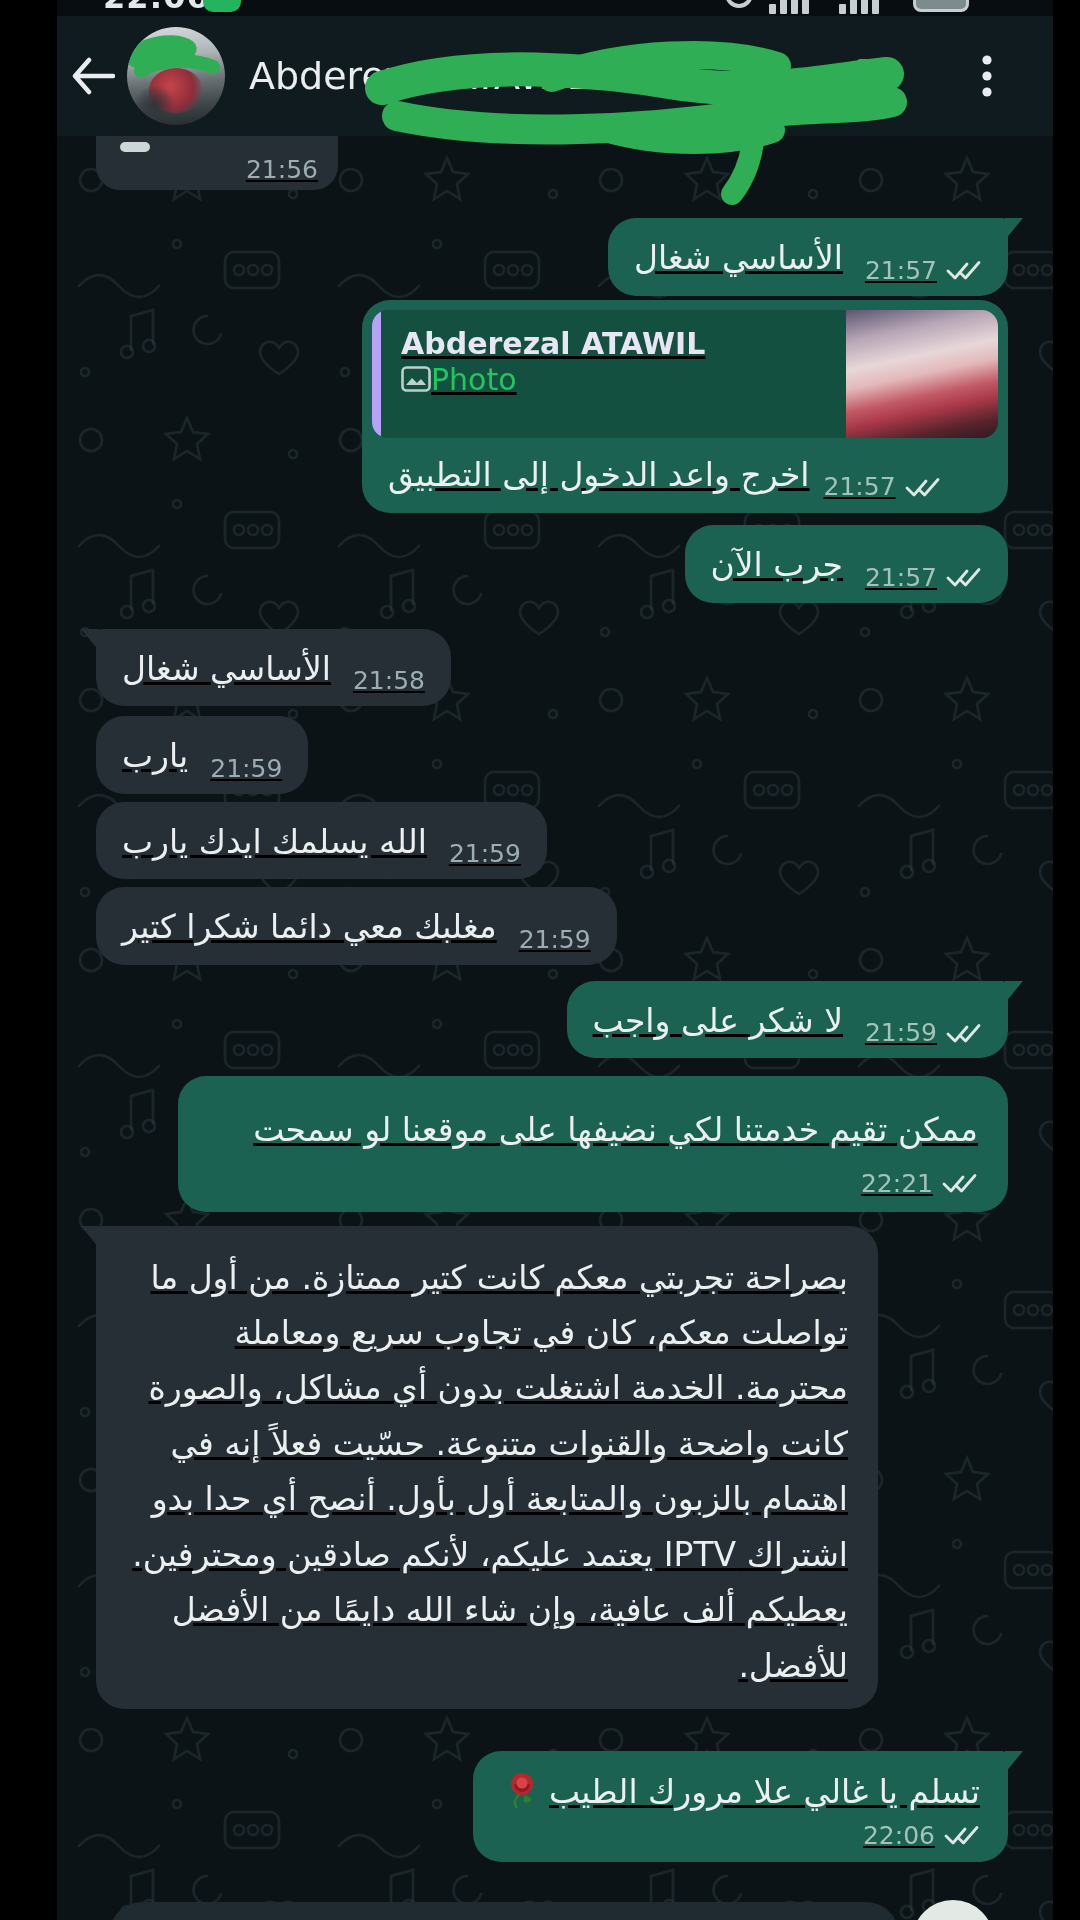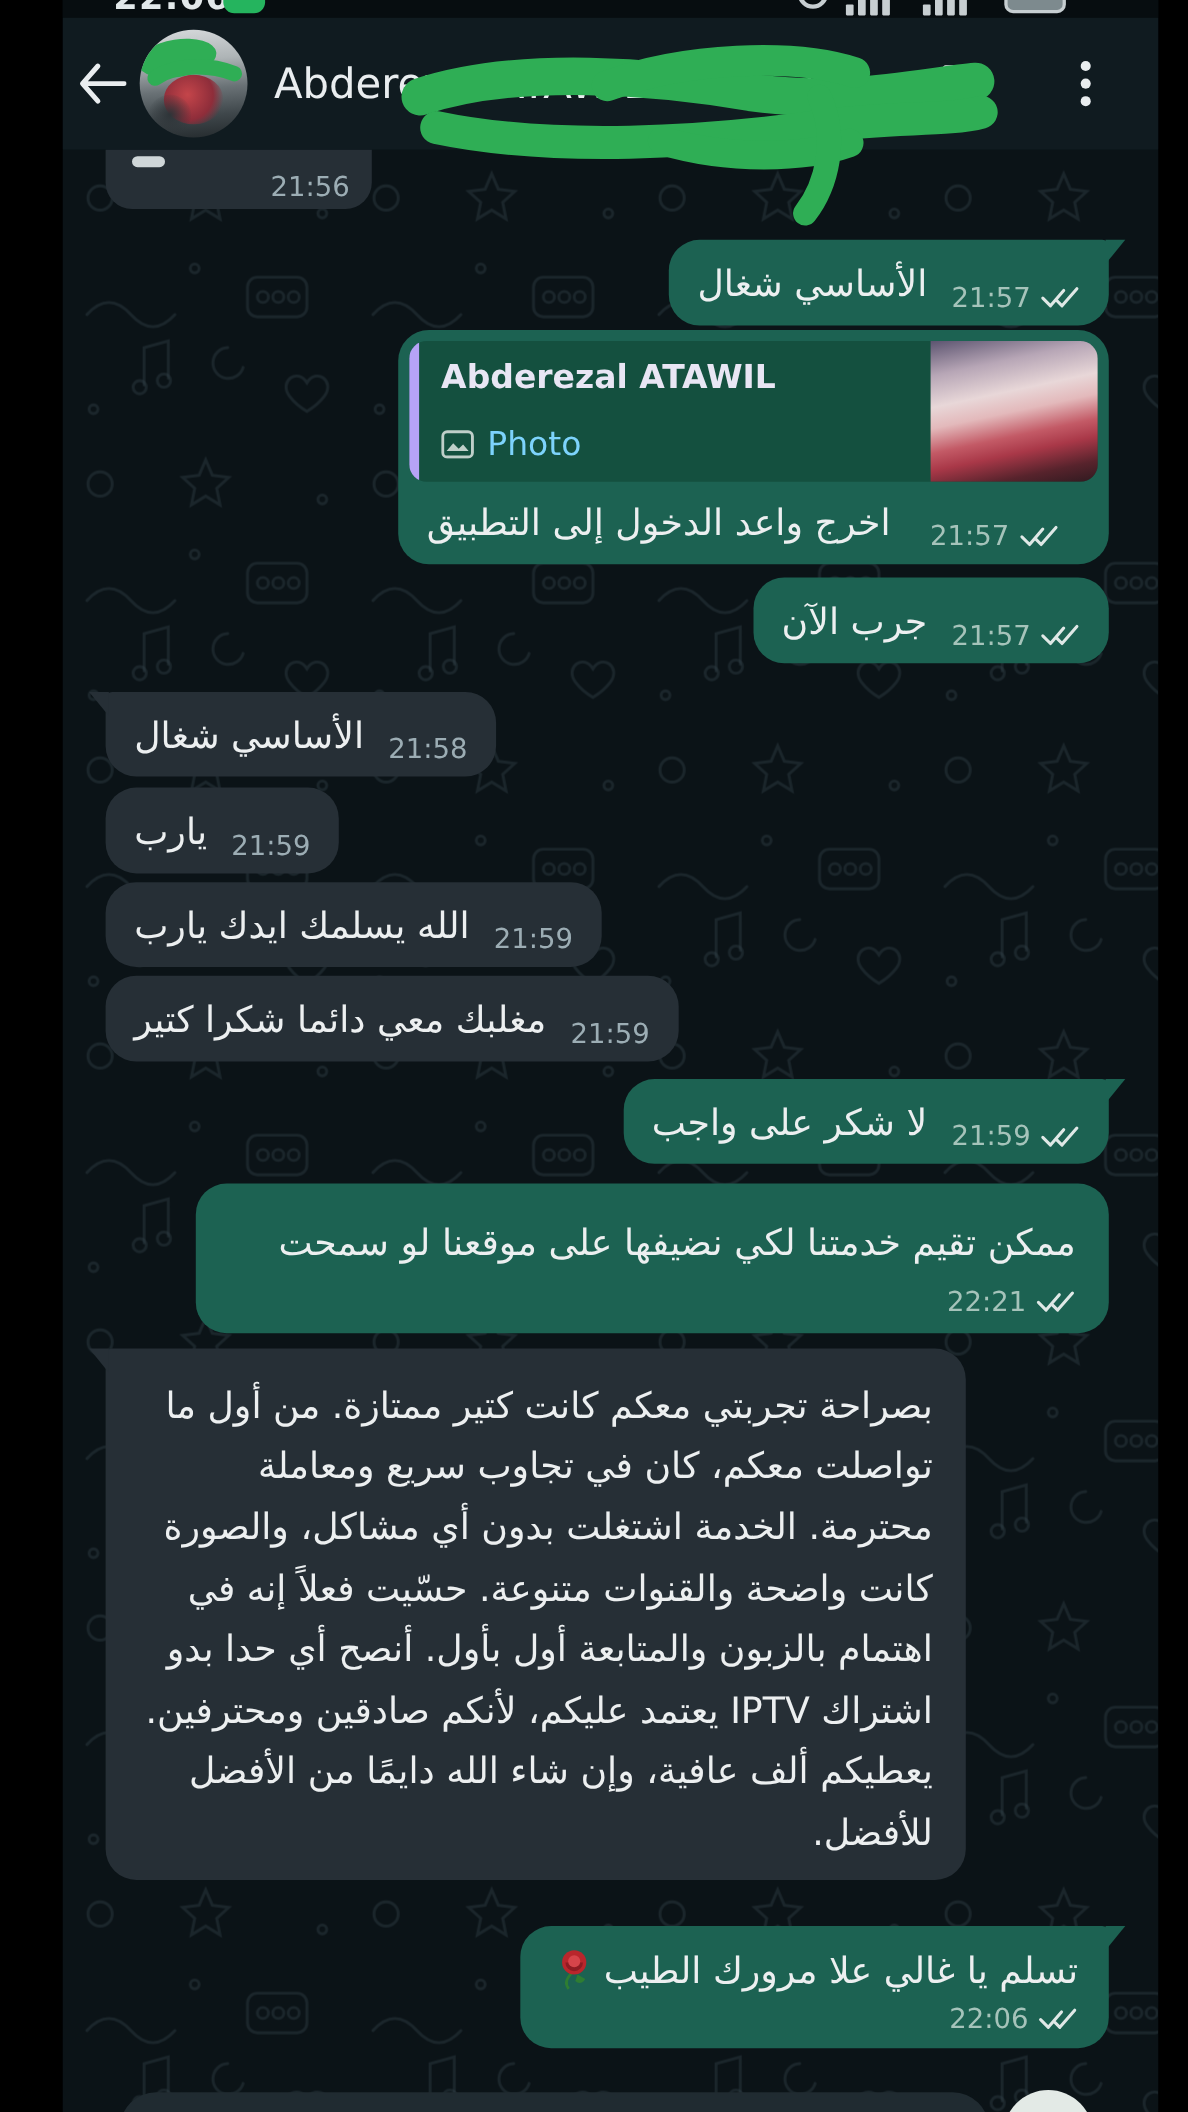--- a/index.html
+++ b/index.html
@@ -37,21 +37,21 @@
   .av-scr{position:absolute;inset:0;}
   .hname{margin-left:24px;font-size:38px;color:#e9edef;white-space:nowrap;}
   .name-scr{position:absolute;left:240px;top:0px;width:660px;height:200px;pointer-events:none;}
   .hacts{margin-left:auto;display:flex;align-items:center;gap:62px;padding-right:40px;}
   .hbtn{width:52px;height:60px;display:flex;align-items:center;justify-content:center;}
 
   
   .wall{position:absolute;top:136px;left:0;right:0;bottom:0;z-index:0;}
 
   
-  .chat{position:absolute;top:136px;left:0;right:0;bottom:0;z-index:1;display:flex;flex-direction:column;}
+  .chat{position:absolute;top:136px;left:0;right:0;bottom:0;z-index:1;display:flex;flex-direction:column;text-decoration:underline;}
   .r{display:flex;padding:0 45px 0 39px;}
   .r.in{justify-content:flex-start;} .r.out{justify-content:flex-end;}
   .b{position:relative;display:flex;align-items:flex-end;gap:22px;padding:17px 26px 15px;border-radius:28px;max-width:830px;}
   .r.in .b{background:var(--in);} .r.out .b{background:var(--out);}
   .txt{font-size:33px;line-height:1.38;color:var(--txt);}
   .meta{display:flex;align-items:center;gap:9px;white-space:nowrap;margin-bottom:-4px;direction:ltr;}
   .tm{font-size:25px;}
   .r.in .tm{color:var(--time-in);} .r.out .tm{color:var(--time-out);}
   .ticks{display:inline-block;}
   .b.tail-r{border-top-right-radius:6px;}
@@ -69,24 +69,24 @@
   
   .r0 .b{width:242px;height:54px;border-radius:0 0 24px 24px;padding:4px 20px 10px;justify-content:flex-end;}
   .frag{position:absolute;left:24px;top:6px;width:30px;height:10px;border-radius:5px;background:#cfd6d8;}
 
   
   .b.quoted{display:block;width:646px;padding:10px;}
   .quote{display:flex;background:var(--qbg);border-radius:16px;overflow:hidden;min-height:128px;}
   .qbar{width:9px;background:var(--qbar);flex:none;}
   .qbody{flex:1;padding:16px 20px 12px;}
   .qname{font-size:30px;font-weight:bold;color:#e8e6f4;}
-  .qtype{display:flex;align-items:center;gap:12px;margin-top:26px;color:#7dd3fc;font-size:30px;}
+  .qtype{display:flex;align-items:center;margin-top:1px;color:#22c55e;font-size:30px;}
   .qthumb{width:152px;flex:none;background:
     linear-gradient(168deg,#5c5470 0%,#b7a6b6 20%,#e8d7d8 38%,#e3b9bb 50%,#c35a66 64%,#a93848 74%,#57232c 88%,#2f1a20 100%);}
-  .qline{display:flex;align-items:flex-end;gap:36px;padding:14px 16px 6px;}
+  .qline{display:flex;align-items:flex-end;gap:14px;padding:14px 16px 6px;}
 
   
   .b.block{display:block;}
   .b.block .meta{justify-content:flex-end;margin-top:6px;margin-bottom:0;}
   .b.w-rate{width:915px;padding:22px 30px 14px;}
   .b.w-rate .txt{direction:rtl;text-align:right;line-height:1.95;}
   .b.w-long{width:782px;padding:24px 30px 16px;}
   .b.w-long .txt{direction:rtl;text-align:right;line-height:1.68;}
   .rtl{direction:rtl;unicode-bidi:plaintext;}
   .rose{vertical-align:-6px;margin-left:4px;margin-right:10px;}

